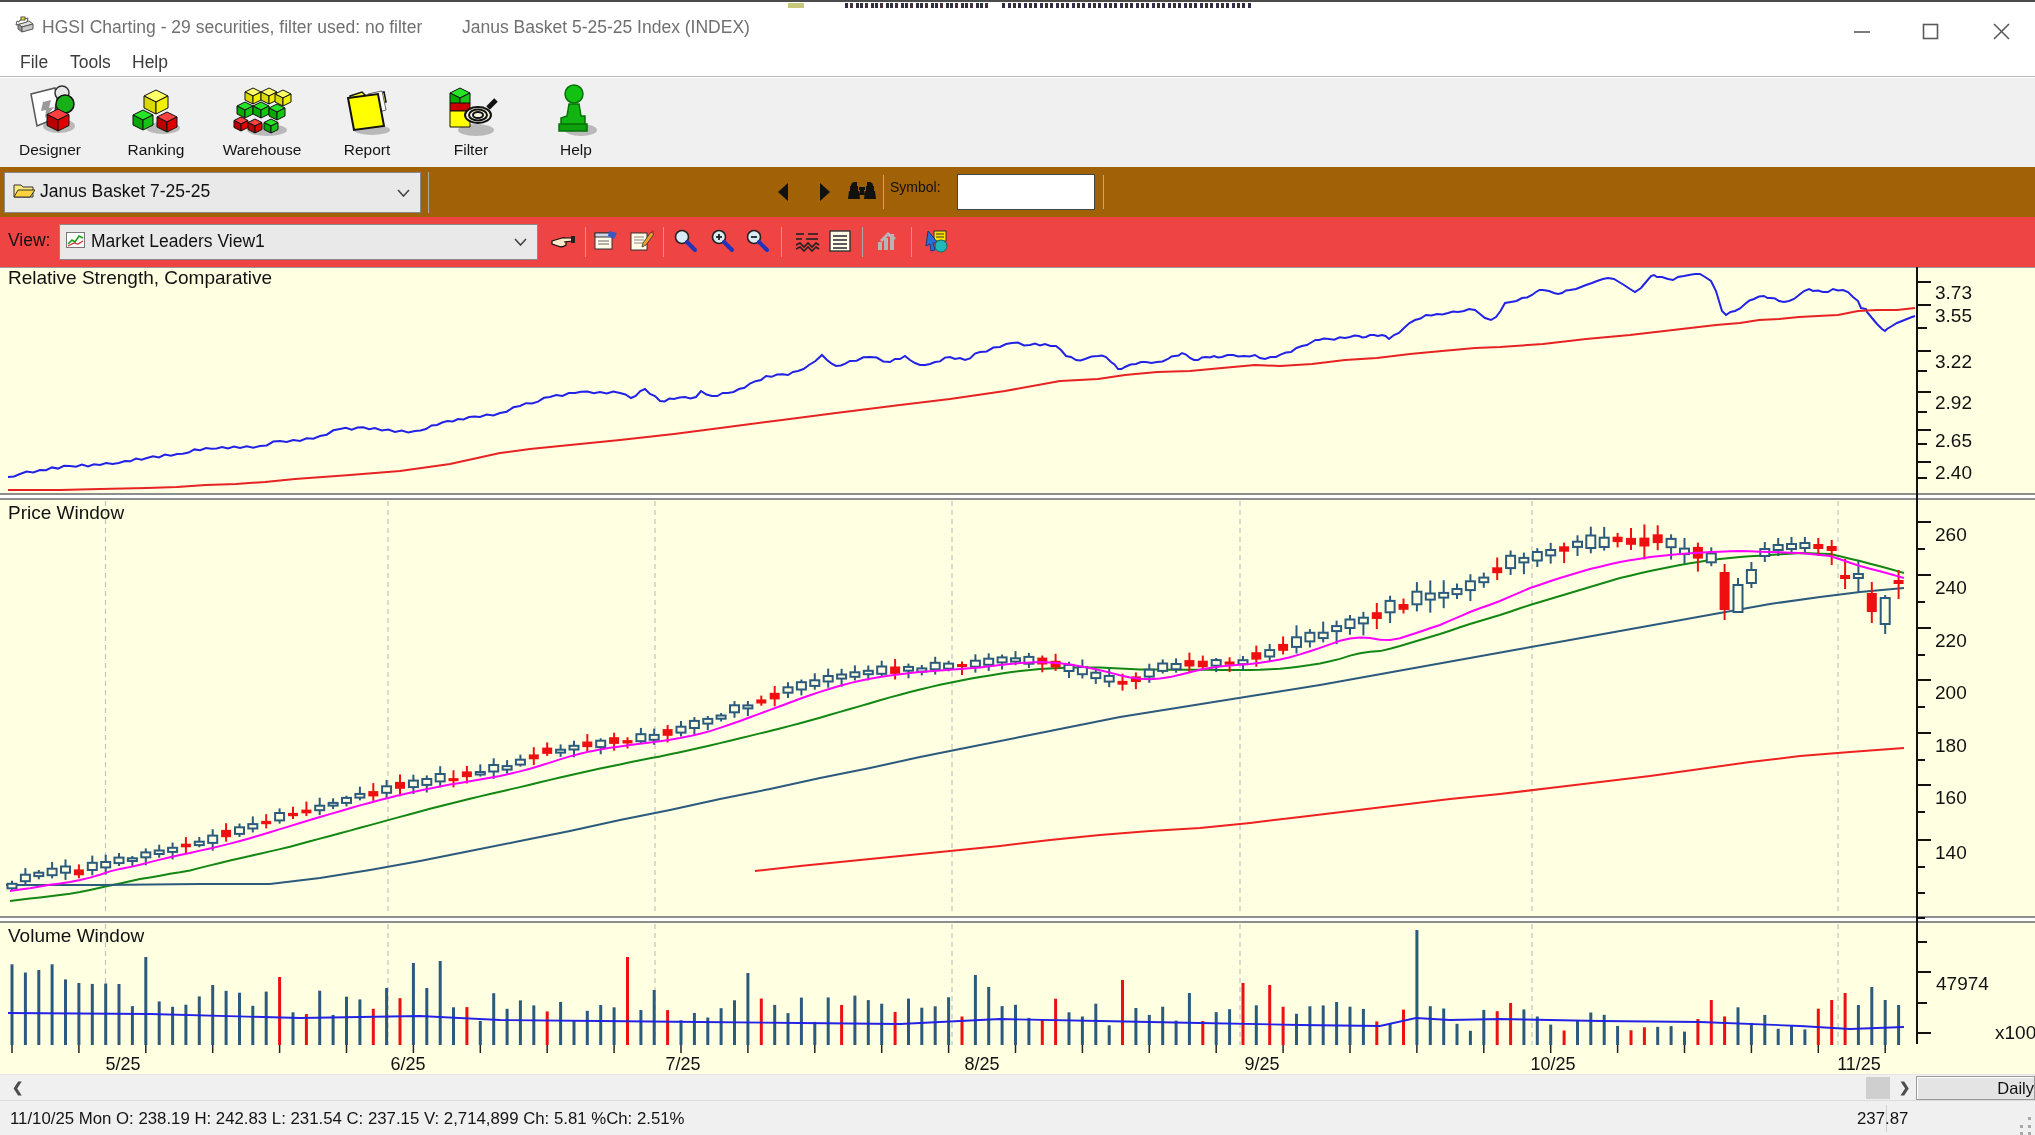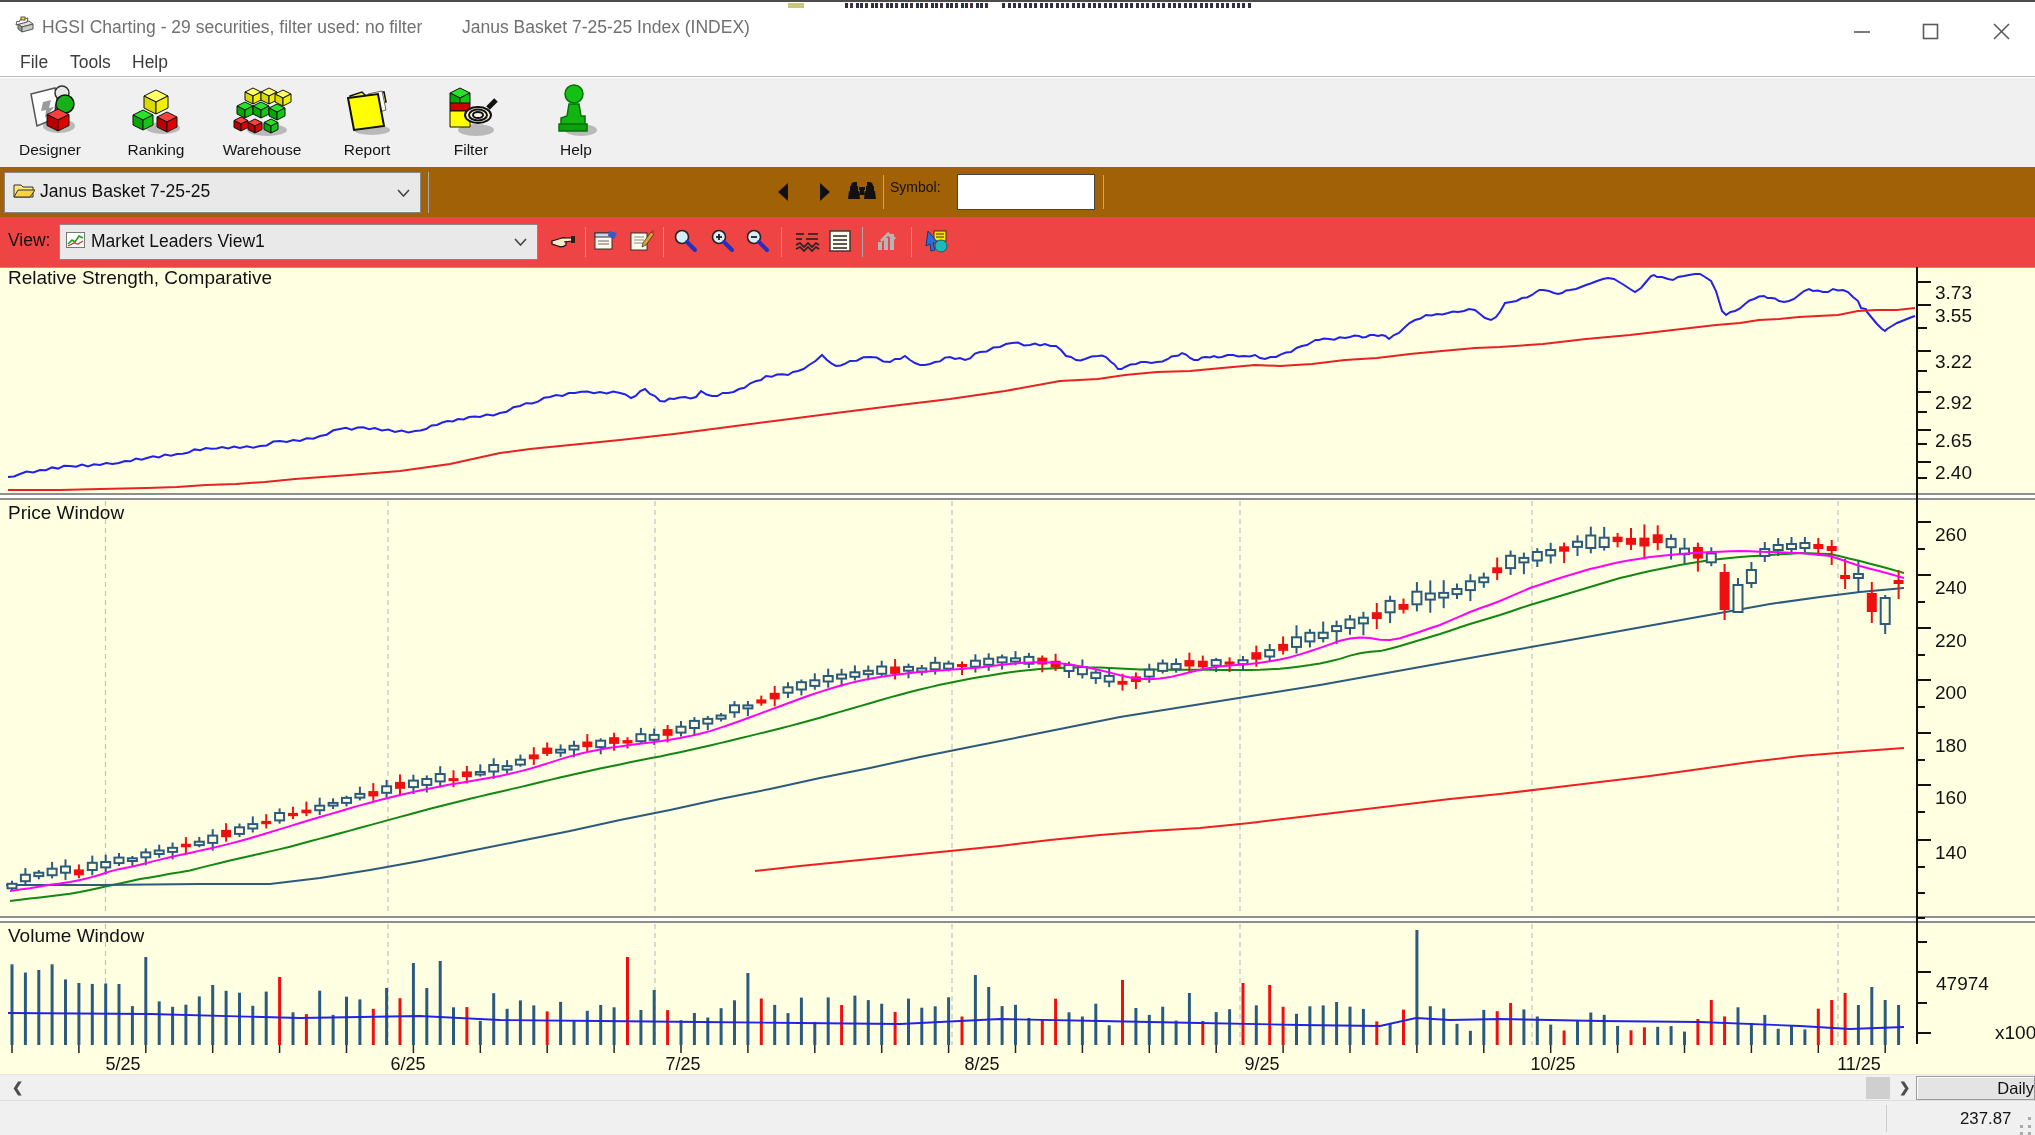--- a/index.html
+++ b/index.html
@@ -37,21 +37,21 @@
 </div>
 <div class="abs" id="titlebar">
   <div style="position:absolute;left:13px;top:7px"><svg width="24" height="21" viewBox="0 0 24 21">
         <polygon points="5,9 16,6 20,9 9,12" fill="#e0e0e0" stroke="#555"></polygon>
         <polygon points="3,10 14,7 15,3 7,5 6,7 4,6" fill="#fff" stroke="#555"></polygon>
         <rect x="8" y="2" width="4" height="3" fill="#ffe000" stroke="#555"></rect>
         <polygon points="5,9 9,12 9,17 5,14" fill="#9a9a9a" stroke="#555"></polygon>
         <polygon points="9,12 20,9 20,14 9,17" fill="#c9c9c9" stroke="#555"></polygon>
       </svg></div>
   <div class="ttext" style="left:42px">HGSI Charting - 29 securities, filter used: no filter</div>
-  <div class="ttext" style="left:462px">Janus Basket 7-25-25 Index (INDEX)</div>
+  <div class="ttext" style="left:462px">Janus Basket 5-25-25 Index (INDEX)</div>
   <svg style="position:absolute;left:1840px;top:8px" width="190" height="32" viewBox="0 0 190 32">
     <line x1="14" y1="16" x2="30" y2="16" stroke="#5a5a5a" stroke-width="1.6"></line>
     <rect x="83.5" y="8.5" width="14" height="14" fill="none" stroke="#5a5a5a" stroke-width="1.6"></rect>
     <line x1="154" y1="8" x2="169" y2="23" stroke="#5a5a5a" stroke-width="1.6"></line>
     <line x1="169" y1="8" x2="154" y2="23" stroke="#5a5a5a" stroke-width="1.6"></line>
   </svg>
 </div>
 <div class="abs" id="menubar">
   <span class="mitem" style="left:11px">File</span>
   <span class="mitem" style="left:61px">Tools</span>
@@ -848,22 +848,23 @@
     <text x="8" y="519" font-size="19" fill="#111">Price Window</text>
     <text x="8" y="942" font-size="19" fill="#111">Volume Window</text>
 </svg>
 <div class="abs" id="scrollrow">
   <span class="scrarr" style="left:12px">❮</span>
   <div id="thumb"></div>
   <span class="scrarr" style="left:1899px">❯</span>
   <div id="dailybtn">Daily</div>
 </div>
 <div class="abs" id="statusbar">
+  <span class="sbtext" style="left:10px">11/10/25 Mon O: 238.19 H: 242.83 L: 231.54 C: 237.15 V: 2,714,899 Ch: 5.81 %Ch: 2.51%</span>
   <div style="position:absolute;left:1886px;top:4px;width:1px;height:27px;background:#cfcfcf"></div>
-  <span class="sbtext" style="left:1960px">237.87</span>
+  <span class="sbtext" style="left:1857px">237.87</span>
   <svg style="position:absolute;left:2016px;top:14px" width="18" height="20" viewBox="0 0 18 20">
     <g fill="#aaa">
         <rect x="12" y="2" width="3" height="3"></rect>
         <rect x="12" y="10" width="3" height="3"></rect>
         <rect x="4" y="10" width="3" height="3"></rect>
         <rect x="12" y="17" width="3" height="3"></rect>
         <rect x="4" y="17" width="3" height="3"></rect>
       </g>
   </svg>
 </div>

